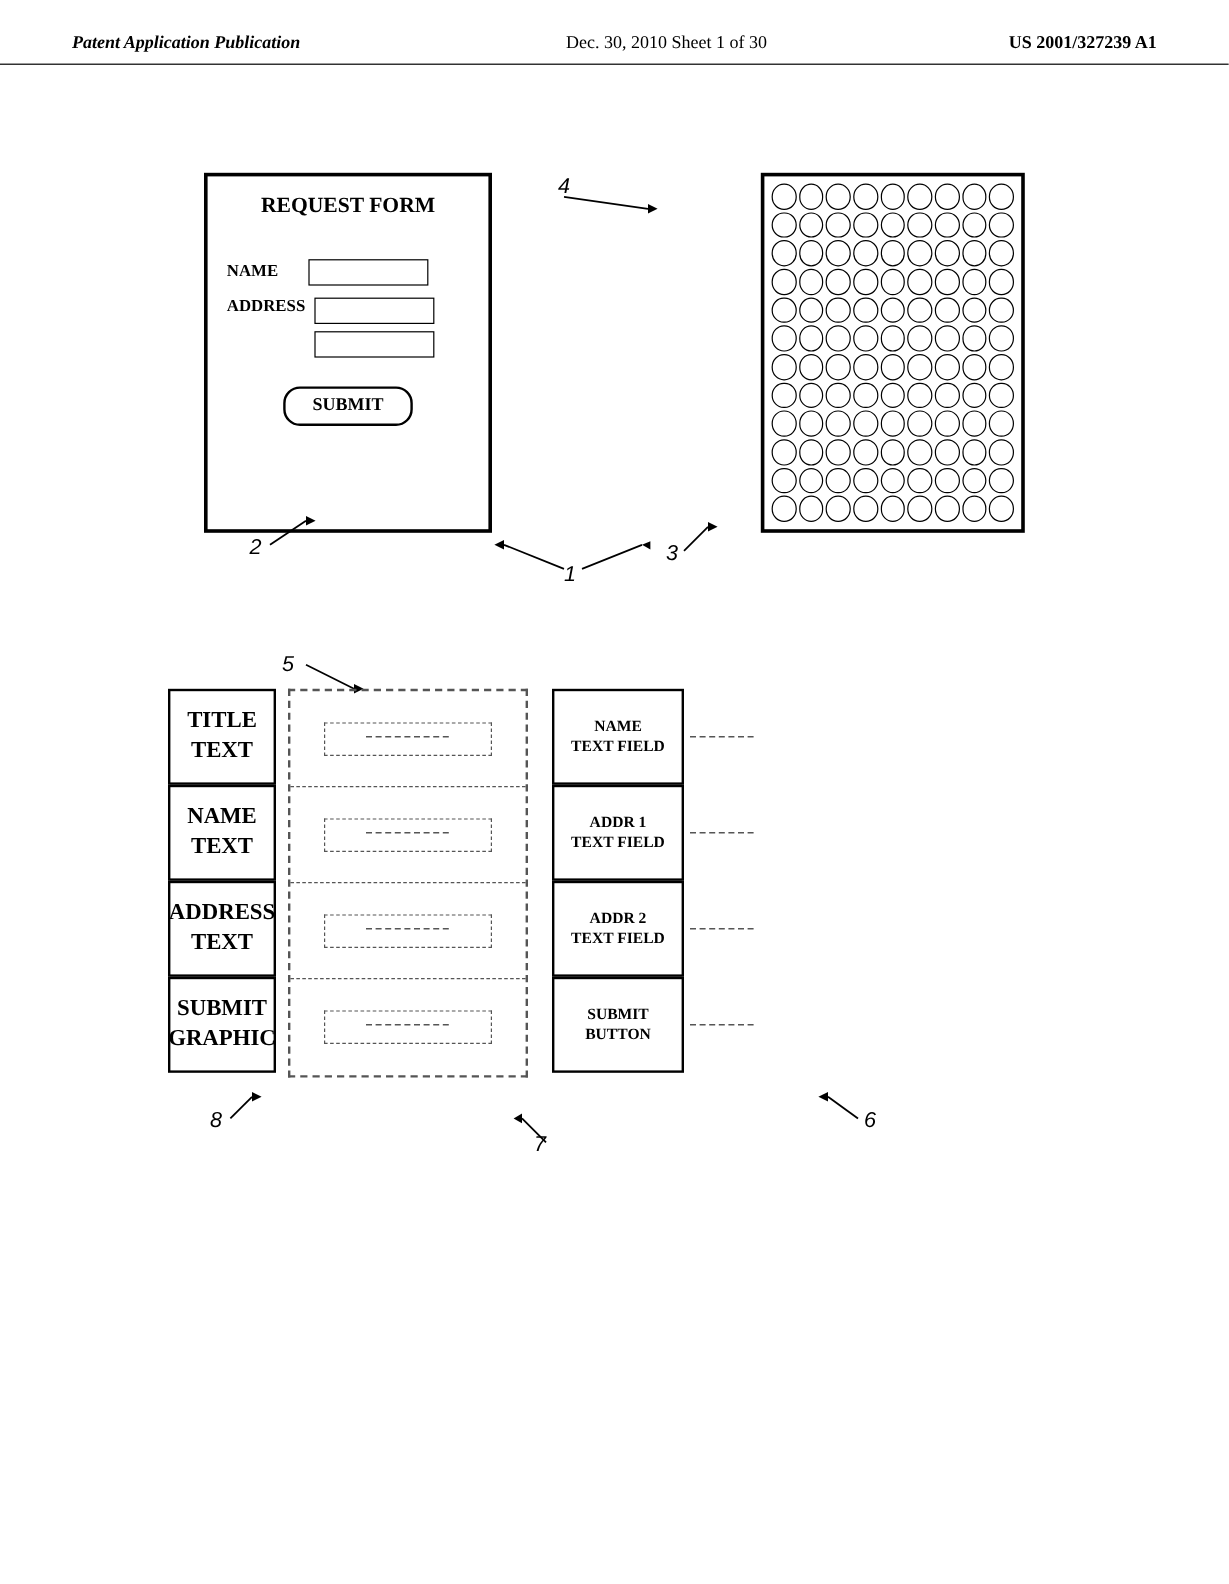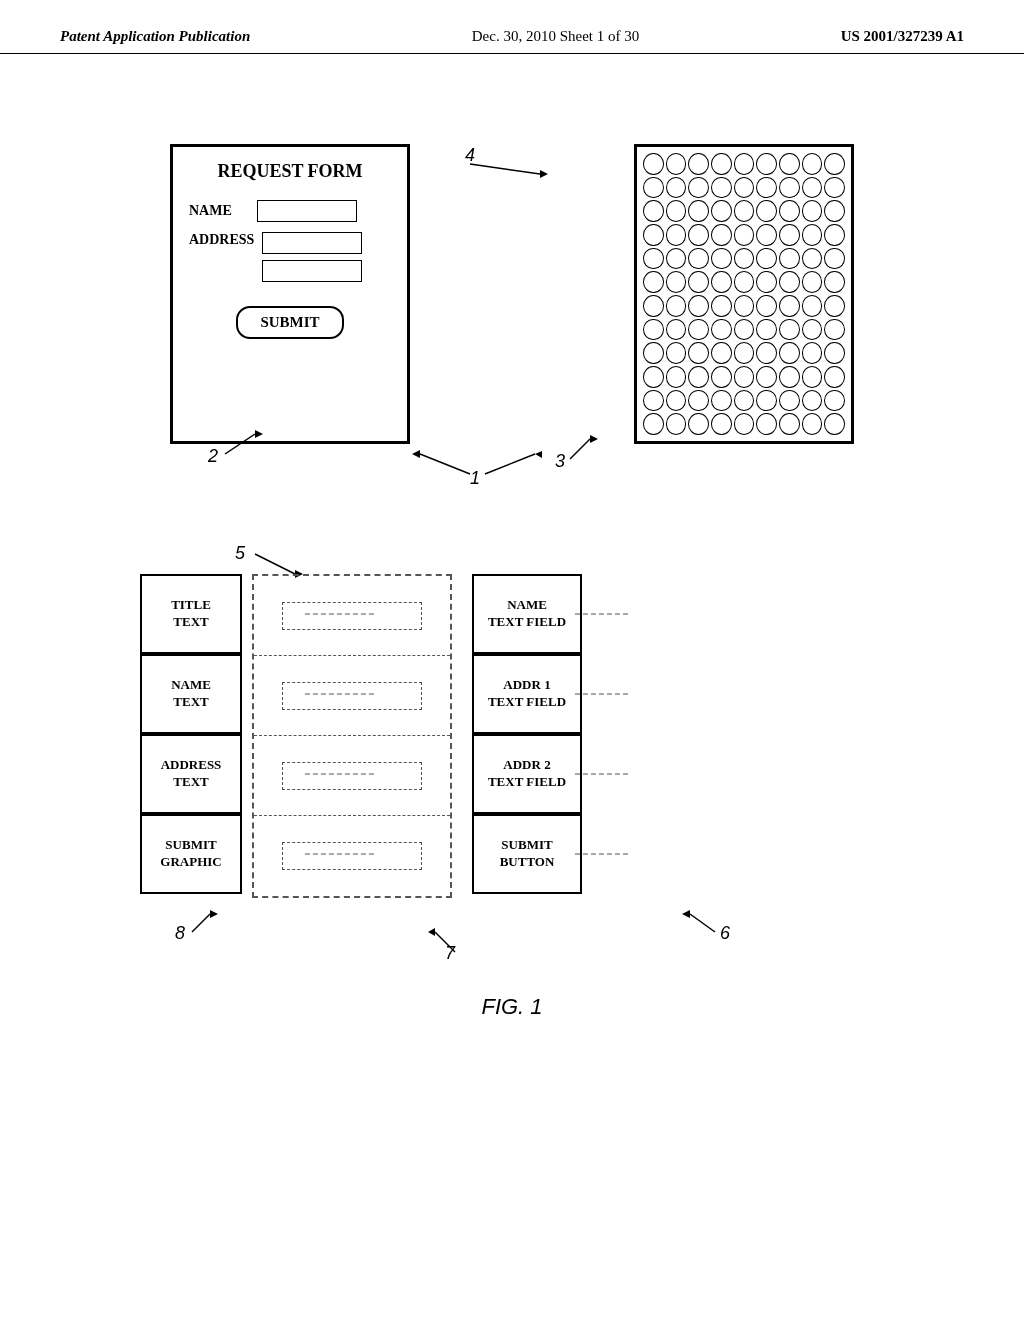--- a/index.html
+++ b/index.html
@@ -59,21 +59,21 @@
       padding: 14px 16px;
       position: absolute;
       left: 90px;
       top: 30px;
       background: #fff;
     }
     .request-form-title {
       font-size: 18px;
       font-weight: bold;
       text-align: center;
-      margin-bottom: 18px;
+      margin-bottom: 34px;
     }
     .form-row {
       display: flex;
       align-items: center;
       margin-bottom: 10px;
       gap: 8px;
     }
     .form-label {
       font-size: 14px;
       font-weight: bold;
@@ -142,26 +142,26 @@
     }
 
     
     .left-labels {
       display: flex;
       flex-direction: column;
       gap: 0px;
     }
     .left-label-cell {
       border: 2px solid #000;
-      width: 102px;
+      width: 90px;
       height: 80px;
       display: flex;
       align-items: center;
       justify-content: center;
-      font-size: 13px;
+      font-size: 19px;
       font-weight: bold;
       text-align: center;
       line-height: 1.3;
     }
 
     
     .middle-dashed {
       border: 2px dashed #555;
       width: 200px;
       margin: 0 10px;
@@ -449,15 +449,14 @@
         <div class="right-label-cell">NAME<br>TEXT FIELD</div>
         <div class="right-label-cell">ADDR 1<br>TEXT FIELD</div>
         <div class="right-label-cell">ADDR 2<br>TEXT FIELD</div>
         <div class="right-label-cell">SUBMIT<br>BUTTON</div>
       </div>
 
     </div>
 
   </div>
 
-  <div class="fig-label">FIG. 1</div>
 
 </div>
 
 </body></html>

